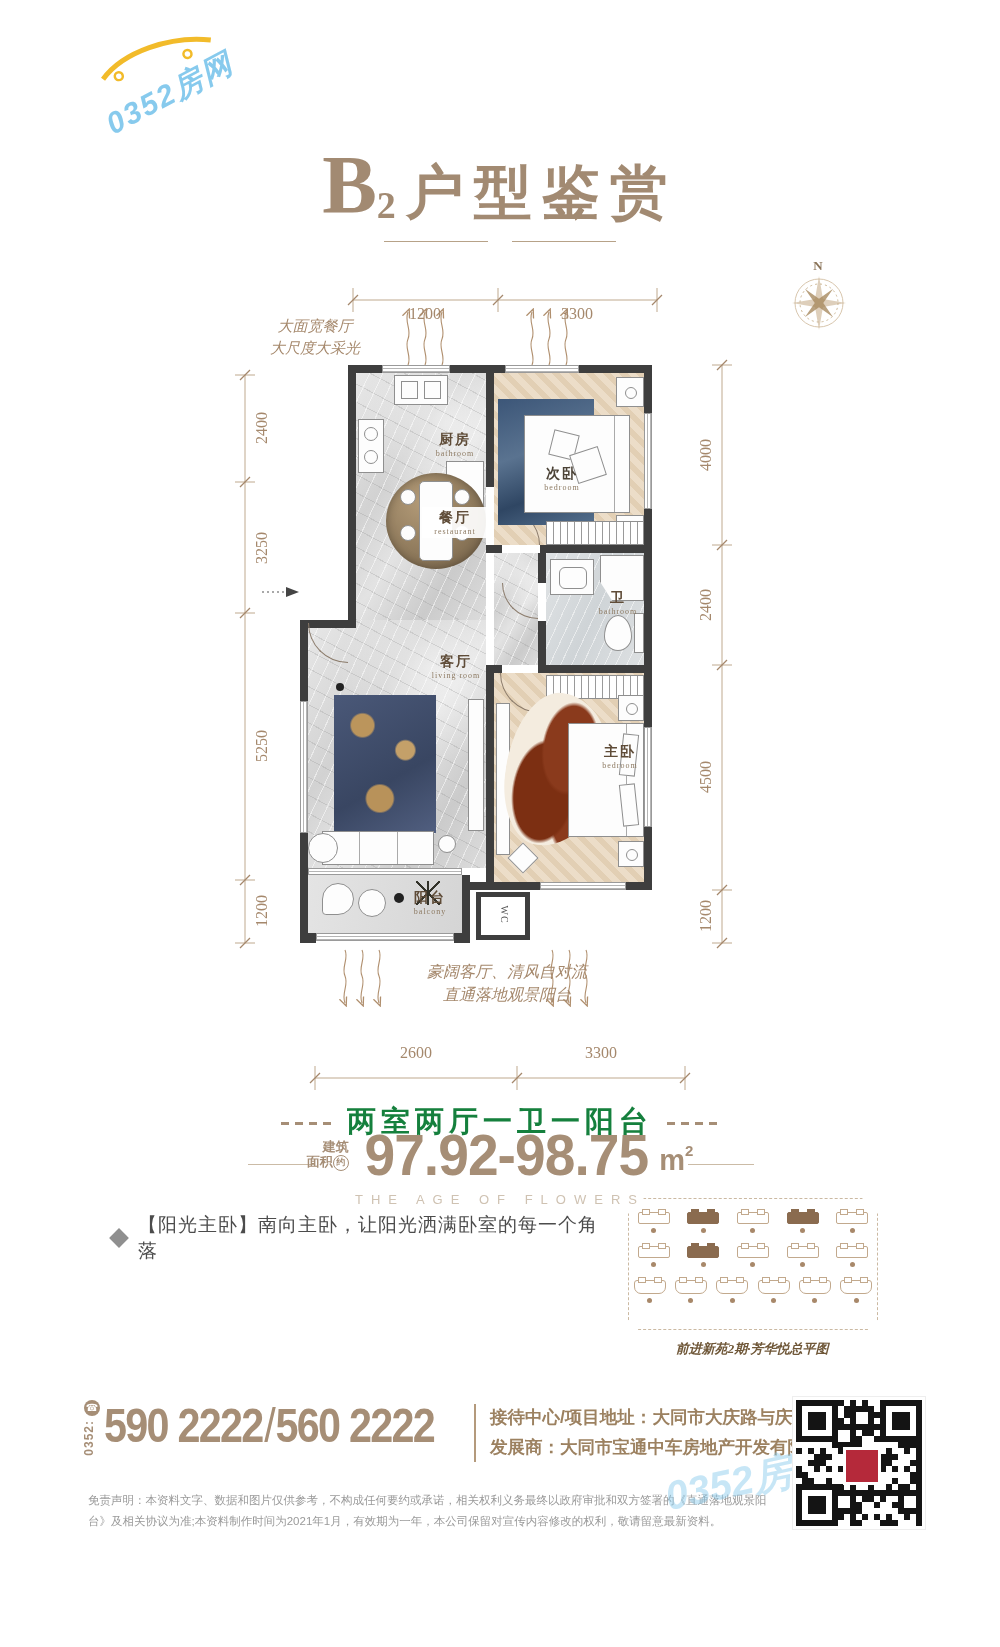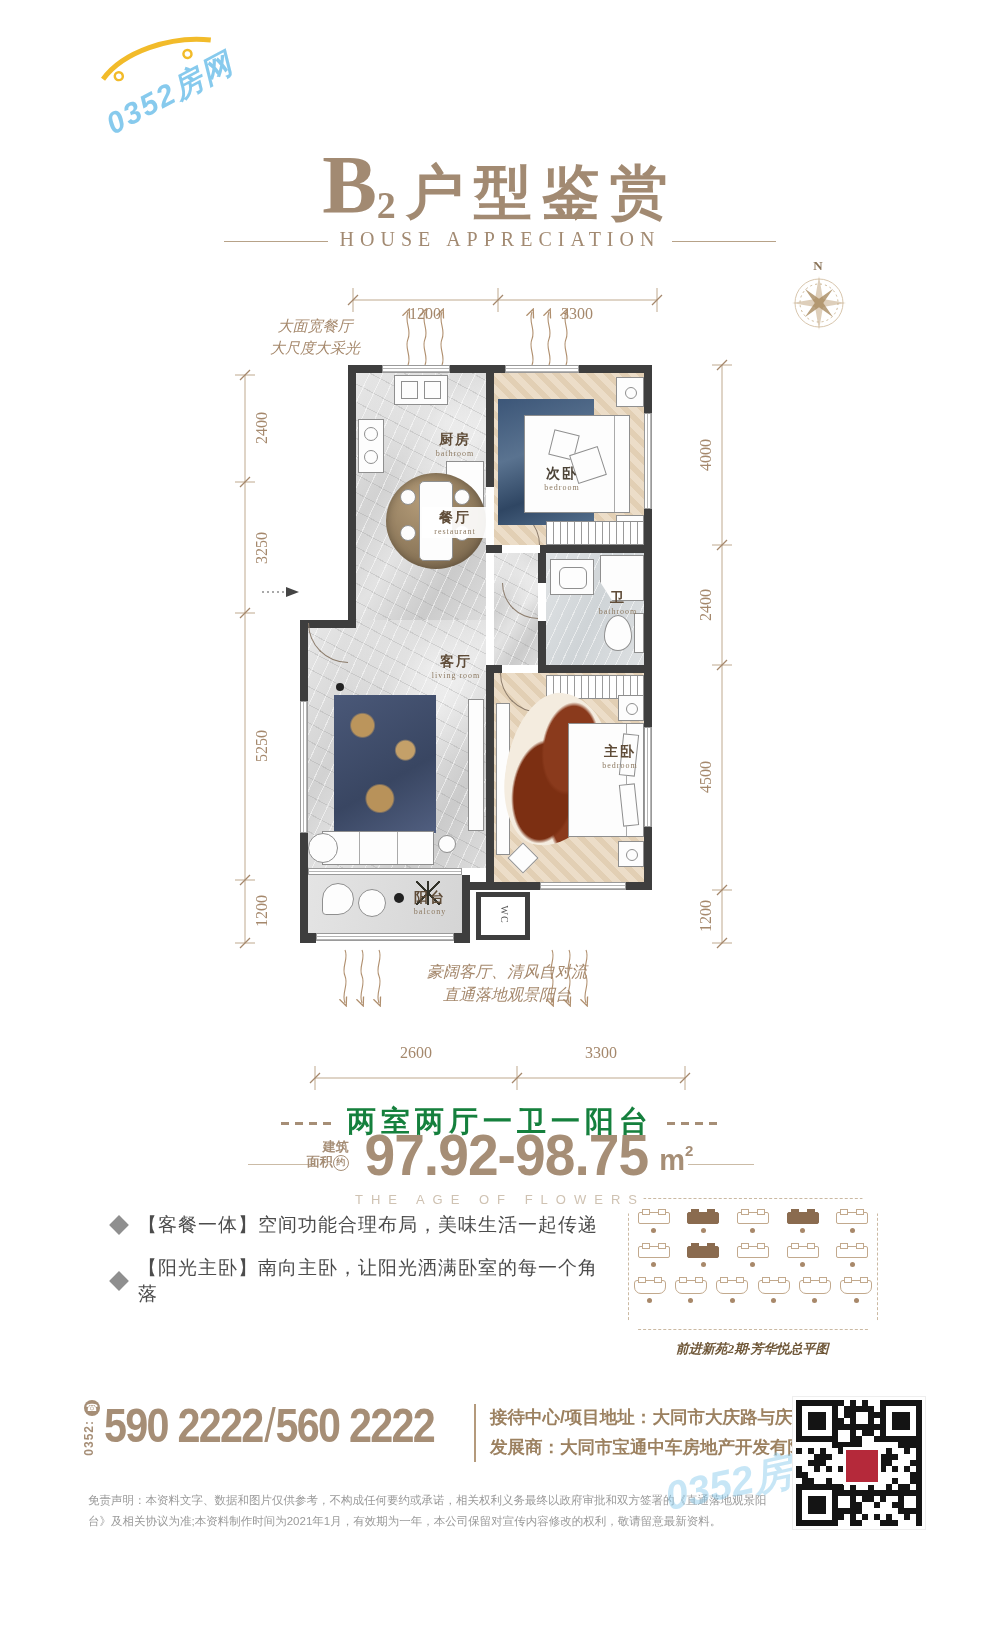--- a/index.html
+++ b/index.html
@@ -108,21 +108,21 @@
     <circle cx="24" cy="29" r="4" stroke="#f2bb2a" stroke-width="2.5" fill="none"></circle>
     <circle cx="96" cy="24" r="4" stroke="#f2bb2a" stroke-width="2.5" fill="none"></circle>
   </svg>
   <div class="wm-top" style="position:static;">0352房网</div>
 </div>
 
 <div class="abs title-wrap">
   <span class="b">B</span><span class="b2">2</span><span class="cn">户型鉴赏</span>
 </div>
 <div class="abs subtitle">
-  <span class="rule"></span><span>HOUSE APPRECIATION</span><span class="rule"></span>
+  <span class="rule"></span><span class="rule"></span>
 </div>
 
 <div class="abs north">N</div>
 <svg class="abs" style="left:790px;top:274px;" width="58" height="58">
   <circle cx="29" cy="29" r="24" stroke="#d8c6ad" stroke-width="1" fill="none"></circle>
   <circle cx="29" cy="29" r="19" stroke="#cdb796" stroke-width="1" fill="none" stroke-dasharray="2,3"></circle>
   <path d="M29,2 L33,25 L56,29 L33,33 L29,56 L25,33 L2,29 L25,25 Z" fill="#c3a884" opacity=".55"></path>
   <path d="M29,9 L32,26 L49,29 L32,32 L29,49 L26,32 L9,29 L26,26 Z" fill="#a8895f" opacity=".8" transform="rotate(45 29 29)"></path>
 </svg>
 
@@ -342,24 +342,20 @@
   <div class="area-small">
     <div>建筑</div>
     <div><span>面积</span><span class="circle">约</span></div>
   </div>
   <div class="area-num">97.92-98.75</div>
   <div class="area-unit"><span>m</span><span class="area-sup">2</span></div>
 </div>
 <div class="abs tagline">THE AGE OF FLOWERS</div>
 
 <div class="abs features">
-  <div class="feat">
-      <span class="diamond"></span>
-      <span>【客餐一体】空间功能合理布局，美味生活一起传递</span>
-    </div>
   <div class="feat">
       <span class="diamond"></span>
       <span>【阳光主卧】南向主卧，让阳光洒满卧室的每一个角落</span>
     </div>
 </div>
 
 <div class="abs siteplan">
   <div>
       <div class="sp-row">
         <div class="sp-cell">

